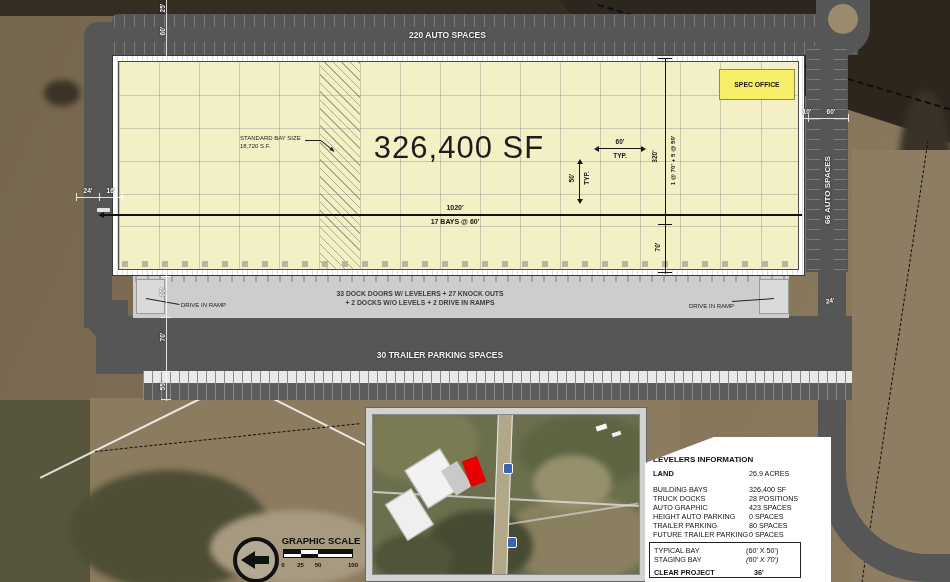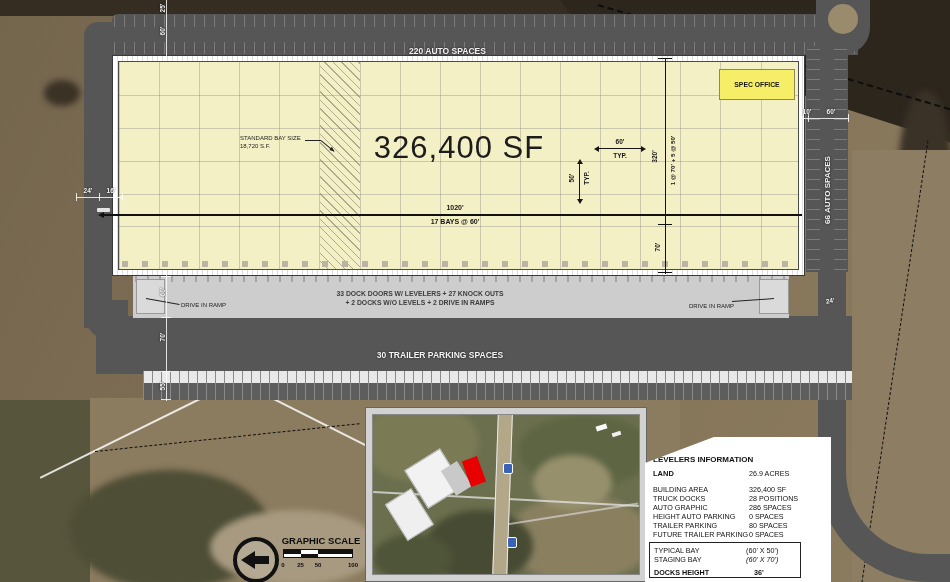--- a/index.html
+++ b/index.html
@@ -50,21 +50,21 @@
 
   <div class="a wline" style="left:40px;top:477px;width:220px;height:1.5px;transform:rotate(-26.3deg);transform-origin:left center;"></div>
   <div class="a wline" style="left:238px;top:380px;width:450px;height:1.5px;transform:rotate(26.7deg);transform-origin:left center;"></div>
   <div class="a" style="left:95px;top:451px;width:266px;border-top:1.5px dashed #101010;transform:rotate(-6deg);transform-origin:left center;"></div>
   <div class="a dashed" style="left:598px;top:4px;width:367px;transform:rotate(16.5deg);transform-origin:left center;"></div>
   <div class="a" style="left:928px;top:140px;width:447px;border-top:1.5px dashed #101010;transform:rotate(98.5deg);transform-origin:left center;"></div>
 
   <div class="a road" style="left:112px;top:14px;width:746px;height:41px;border-radius:6px 4px 0 0;">
     <div class="a ticksX" style="left:2px;right:2px;top:1px;height:12px;"></div>
     <div class="a ticksX" style="left:2px;right:2px;bottom:1px;height:12px;"></div>
-    <div class="a ctr lblW" style="left:268px;top:31px;width:135px;height:11px;font-size:8.5px;">220 AUTO SPACES</div>
+    <div class="a ctr lblW" style="left:268px;top:15px;width:135px;height:11px;font-size:8.5px;">220 AUTO SPACES</div>
   </div>
   <div class="a road" style="left:816px;top:0;width:54px;height:54px;border-radius:0 0 26px 26px;">
     <div class="a" style="left:12px;top:4px;width:30px;height:30px;border-radius:50%;background:#9b8b6d;"></div>
   </div>
   <div class="a road" style="left:84px;top:22px;width:28px;height:306px;border-radius:14px 0 0 0;"></div>
   <div class="a road" style="left:84px;top:300px;width:44px;height:42px;border-bottom-left-radius:30px;"></div>
   <div class="a" style="left:97px;top:208px;width:13px;height:4px;background:#e4e4e4;border-radius:1px;"></div>
 
   <div class="a road" style="left:806px;top:46px;width:42px;height:226px;">
     <div class="a ticksY" style="top:2px;bottom:2px;left:1px;width:13px;"></div>
@@ -215,39 +215,39 @@
       <div class="a" style="left:90%;top:11%;width:9px;height:4px;background:#f0f0f0;transform:rotate(-18deg);"></div>
     </div>
   </div>
 
   <div class="a" style="left:645px;top:437px;width:186px;height:145px;background:#fff;
        clip-path:polygon(0 18%,37% 0,100% 0,100% 100%,0 100%);color:#111;">
     <div class="a" style="left:8px;top:18px;font-size:8px;font-weight:bold;white-space:nowrap;">LEVELERS INFORMATION</div>
     <div class="a" style="left:8px;top:32px;font-size:7.5px;font-weight:bold;text-align:center;">LAND</div>
     <div class="a" style="left:104px;top:32px;font-size:7.2px;">26.9 ACRES</div>
 
-    <div class="a" style="left:8px;top:48px;font-size:7.2px;">BUILDING AREA</div>
+    <div class="a" style="left:8px;top:48px;font-size:7.2px;">BUILDING BAYS</div>
     <div class="a" style="left:104px;top:48px;font-size:7.2px;">326,400 SF</div>
     <div class="a" style="left:8px;top:57px;font-size:7.2px;">TRUCK DOCKS</div>
     <div class="a" style="left:104px;top:57px;font-size:7.2px;">28 POSITIONS</div>
     <div class="a" style="left:8px;top:66px;font-size:7.2px;">AUTO GRAPHIC</div>
-    <div class="a" style="left:104px;top:66px;font-size:7.2px;">286 SPACES</div>
+    <div class="a" style="left:104px;top:66px;font-size:7.2px;">423 SPACES</div>
     <div class="a" style="left:8px;top:75px;font-size:7.2px;">HEIGHT AUTO PARKING</div>
     <div class="a" style="left:104px;top:75px;font-size:7.2px;">0 SPACES</div>
     <div class="a" style="left:8px;top:84px;font-size:7.2px;">TRAILER PARKING</div>
     <div class="a" style="left:104px;top:84px;font-size:7.2px;">80 SPACES</div>
     <div class="a" style="left:8px;top:93px;font-size:7.2px;text-align:right;">FUTURE TRAILER PARKING</div>
     <div class="a" style="left:104px;top:93px;font-size:7.2px;">0 SPACES</div>
 
     <div class="a" style="left:4px;top:105px;width:152px;height:36px;border:1.2px solid #222;box-sizing:border-box;">
       <div class="a" style="left:4px;top:3px;font-size:7.2px;">TYPICAL BAY</div>
       <div class="a" style="left:96px;top:3px;font-size:7.2px;">(60' X 50')</div>
       <div class="a" style="left:4px;top:12px;font-size:7.2px;">STAGING BAY</div>
       <div class="a" style="left:96px;top:12px;font-size:7.2px;font-style:italic;">(60' X 70')</div>
-      <div class="a" style="left:4px;top:25px;font-size:7.2px;font-weight:bold;">DOCKS HEIGHT</div>
+      <div class="a" style="left:4px;top:25px;font-size:7.2px;font-weight:bold;">CLEAR PROJECT</div>
       <div class="a" style="left:104px;top:25px;font-size:7.2px;font-weight:bold;">36'</div>
     </div>
   </div>
 
   <div class="a" style="left:225px;top:530px;width:145px;height:52px;">
     <div class="a" style="left:8px;top:7px;width:46px;height:46px;border:4px solid #111;
          border-radius:50%;box-sizing:border-box;background:rgba(205,198,180,.35);">
       <div class="a" style="left:4px;top:10px;width:0;height:0;
            border-right:14px solid #111;border-top:9px solid transparent;border-bottom:9px solid transparent;"></div>
       <div class="a" style="left:18px;top:15px;width:14px;height:8px;background:#111;"></div>

